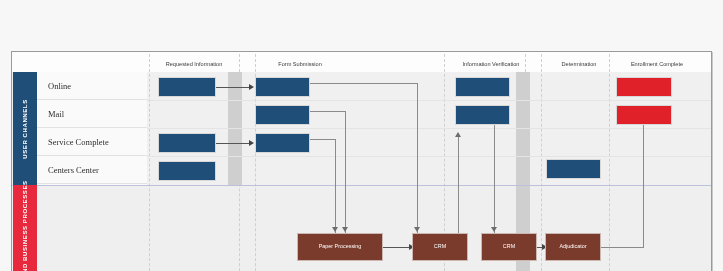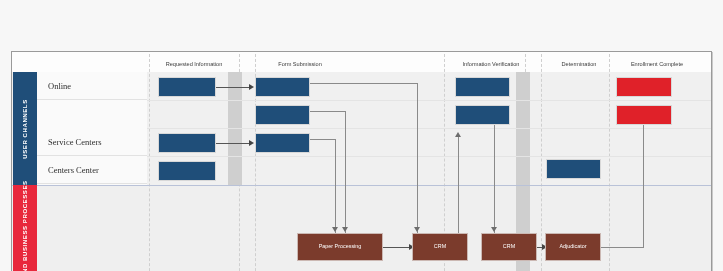--- a/index.html
+++ b/index.html
@@ -90,21 +90,22 @@
 
   <div class="lane-tab lane-tab-top">
     <span>USER CHANNELS</span>
   </div>
   <div class="lane-tab lane-tab-bot">
     <span>BACK END BUSINESS PROCESSES</span>
   </div>
 
   <div class="rowlabels">
     <div class="rowlabel" style="top:0px;">Online</div>
-    <div class="rowlabel" style="top:56px;">Service Centers</div>
+    <div class="rowlabel" style="top:28px;">Mail</div>
+    <div class="rowlabel" style="top:56px;">Service Complete</div>
     <div class="rowlabel" style="top:84px;">Centers Center</div>
   </div>
 
   <div class="rowsep" style="left:147px;top:61px;width:564px;"></div>
   <div class="rowsep" style="left:147px;top:89px;width:564px;"></div>
   <div class="rowsep" style="left:147px;top:117px;width:564px;"></div>
 
   <div class="colhdr" style="left:152px;width:84px;">Requested Information</div>
   <div class="colhdr" style="left:258px;width:84px;">Form Submission</div>
   <div class="colhdr" style="left:447px;width:88px;">Information Verification</div>

